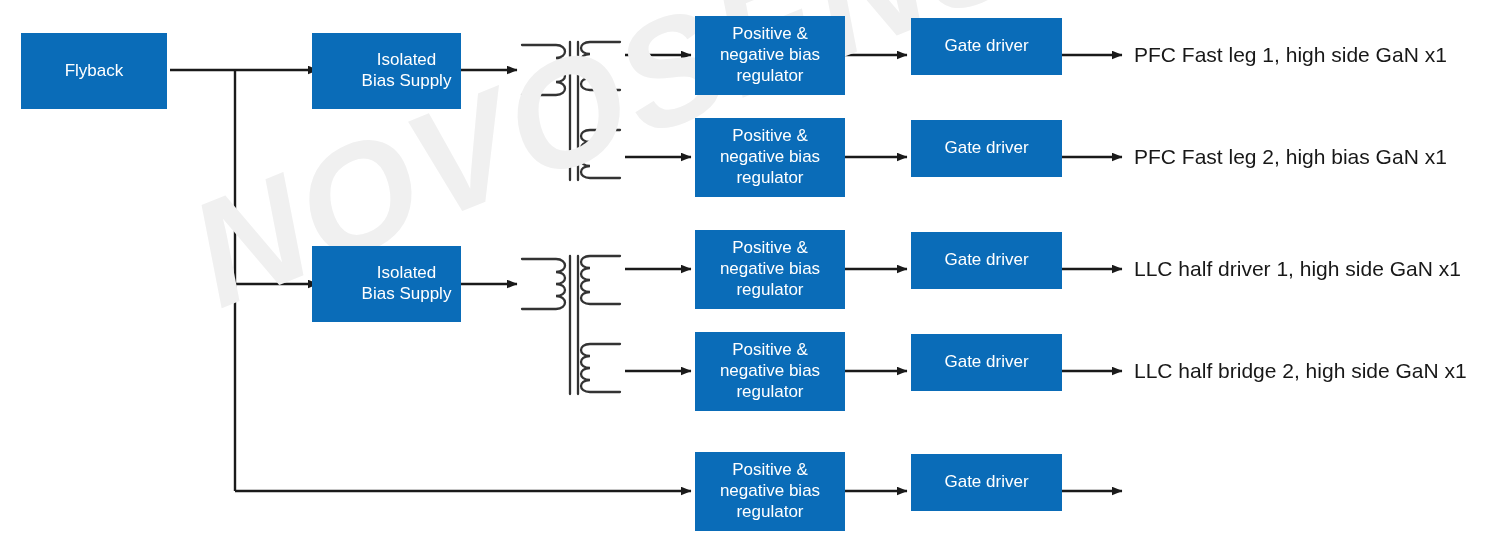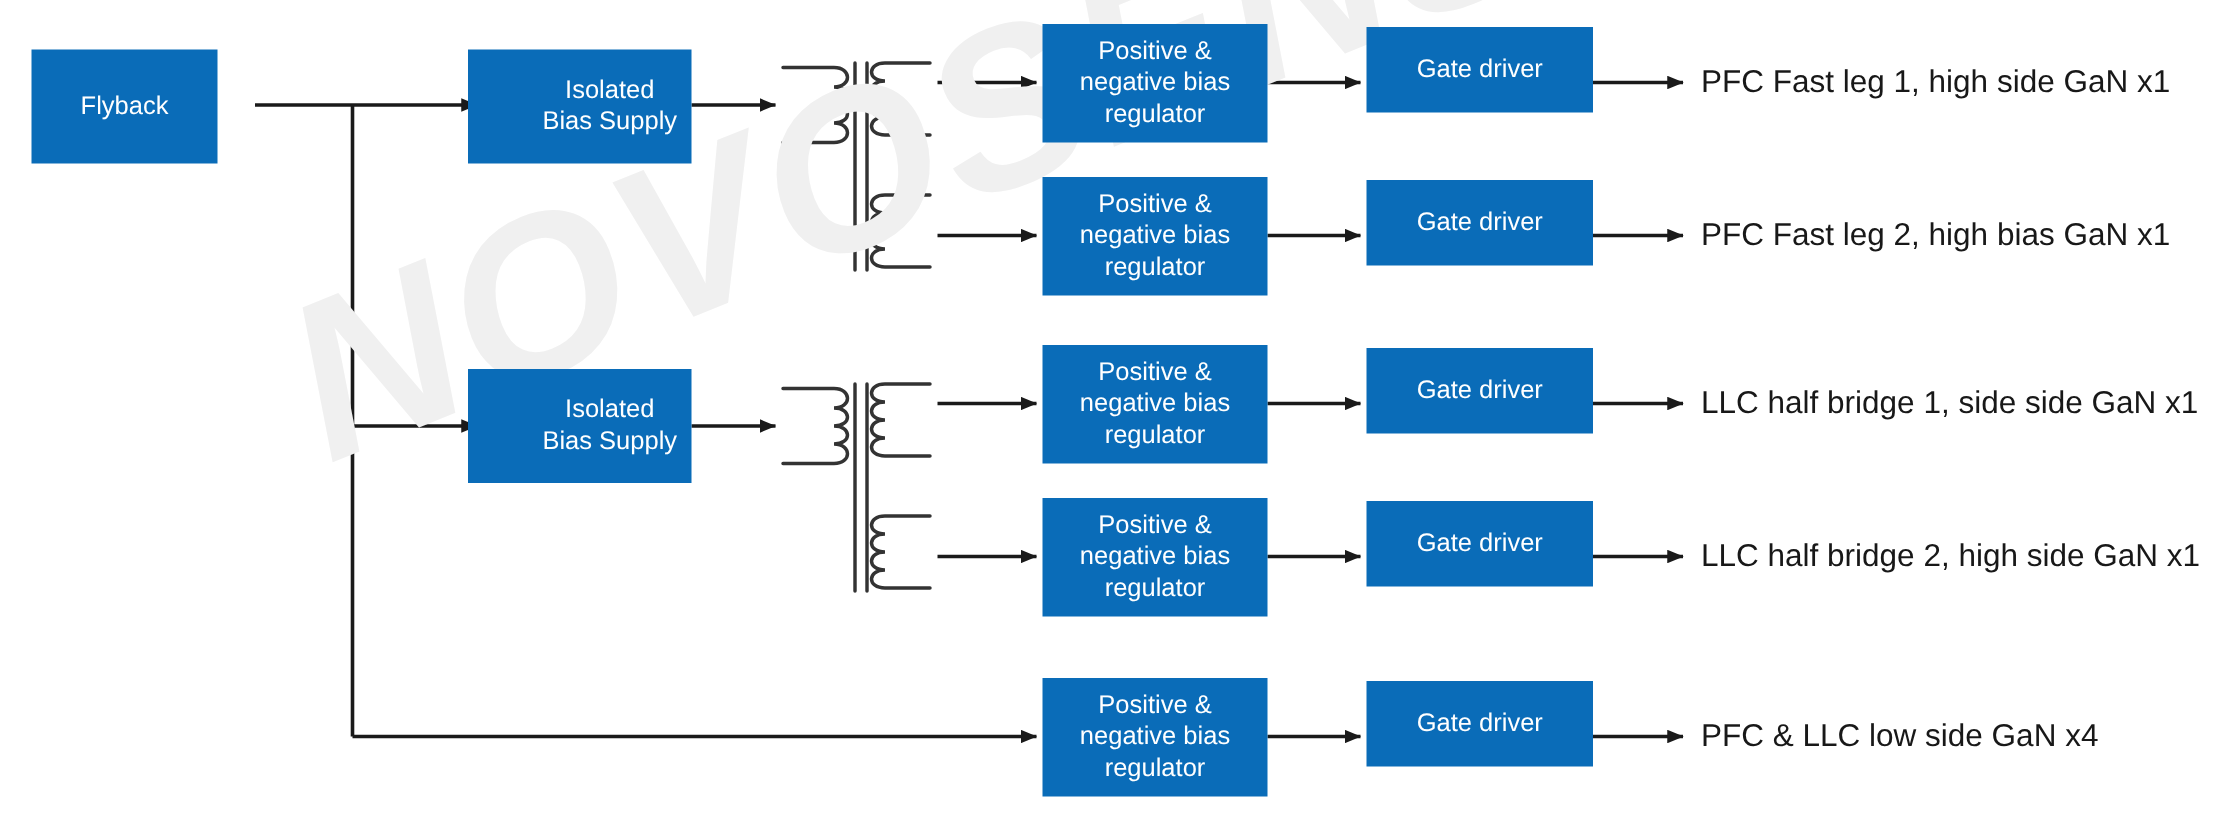--- a/index.html
+++ b/index.html
@@ -35,21 +35,21 @@
     line-height: 1.22;
     box-sizing: border-box;
     padding: 2px 4px;
     z-index: 3;
   }
   .node-box .label {
     display: block;
     width: 100%;
     white-space: pre-line;
   }
-  .box-flyback  { left: 21px;  top: 33px;  width: 124px; height: 76px; font-size: 17px; }
+  .box-flyback  { left: 21px;  top: 33px;  width: 146px; height: 76px; font-size: 17px; }
   .box-ibs      { left: 312px; width: 149px; height: 76px; font-size: 17px; padding-left: 44px; }
   .box-reg      { left: 695px; width: 150px; height: 79px; font-size: 17px; }
   .box-gd       { left: 911px; width: 151px; height: 57px; font-size: 17px; align-items: center; }
 
   .out-label {
     position: absolute;
     color: #181818;
     font-size: 21px;
     white-space: nowrap;
     z-index: 3;
@@ -229,17 +229,16 @@
   </div>
   <div class="node-box box-gd" style="top:334px;">
     <span class="label">Gate driver</span>
   </div>
   <div class="node-box box-gd" style="top:454px;">
     <span class="label">Gate driver</span>
   </div>
 
   <div class="out-label" style="top:55px;">PFC Fast leg 1, high side GaN x1</div>
   <div class="out-label" style="top:157px;">PFC Fast leg 2, high bias GaN x1</div>
-  <div class="out-label" style="top:269px;">LLC half bridge 1, side side GaN x1</div>
+  <div class="out-label" style="top:269px;">LLC half driver 1, high side GaN x1</div>
   <div class="out-label" style="top:371px;">LLC half bridge 2, high side GaN x1</div>
-  <div class="out-label" style="top:491px;">PFC &amp; LLC low side GaN x4</div>
 
 </div>
 
 </body></html>

